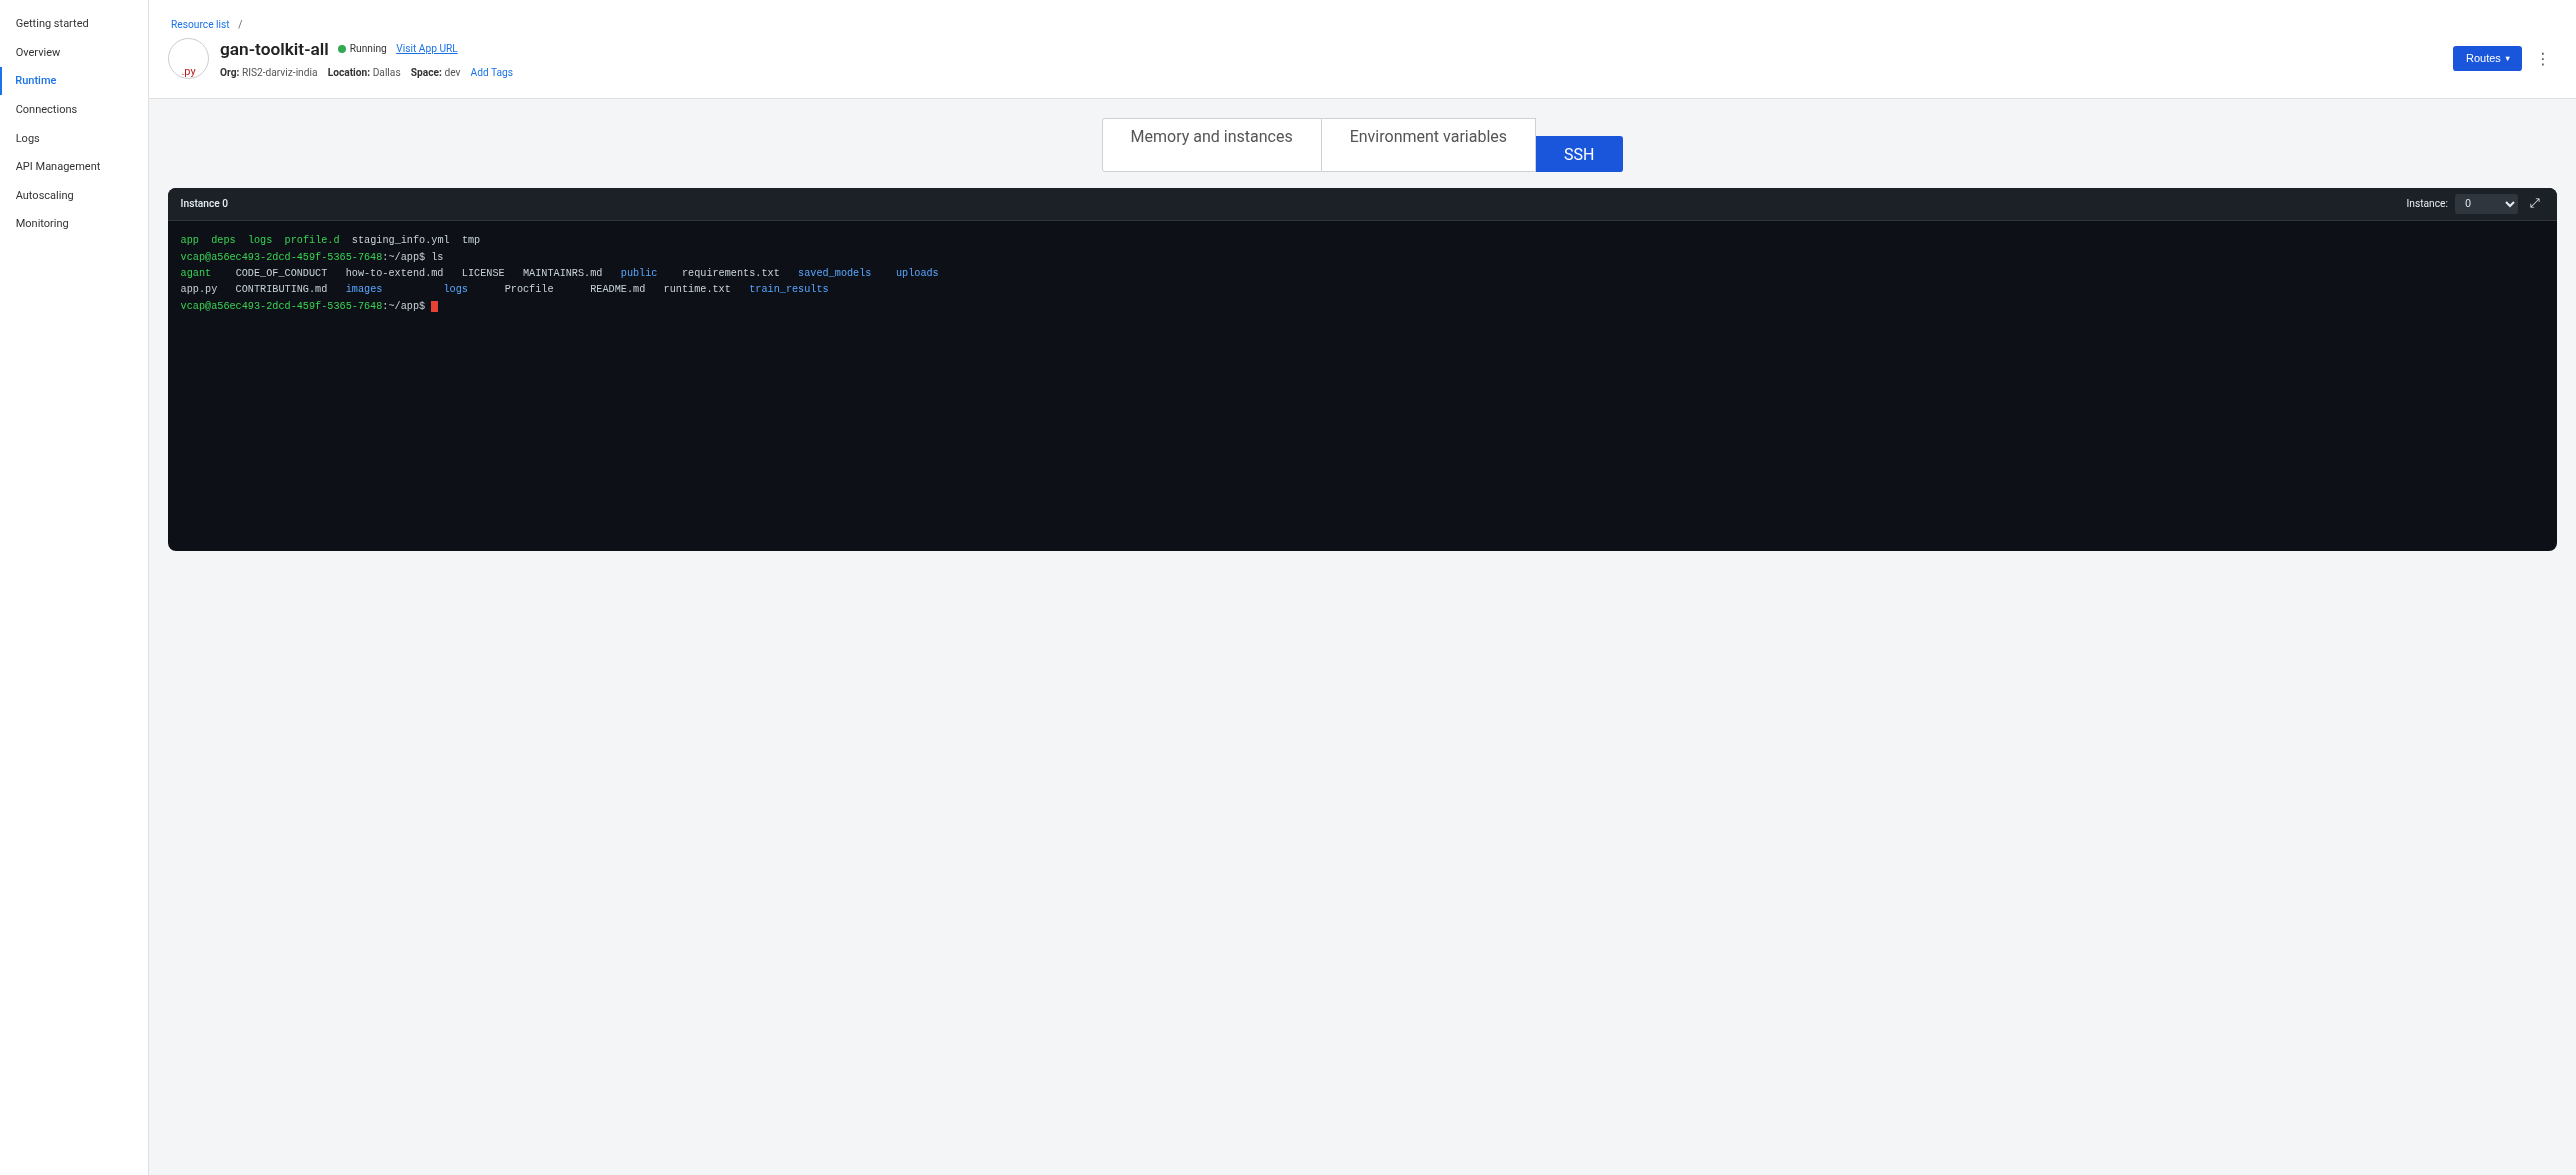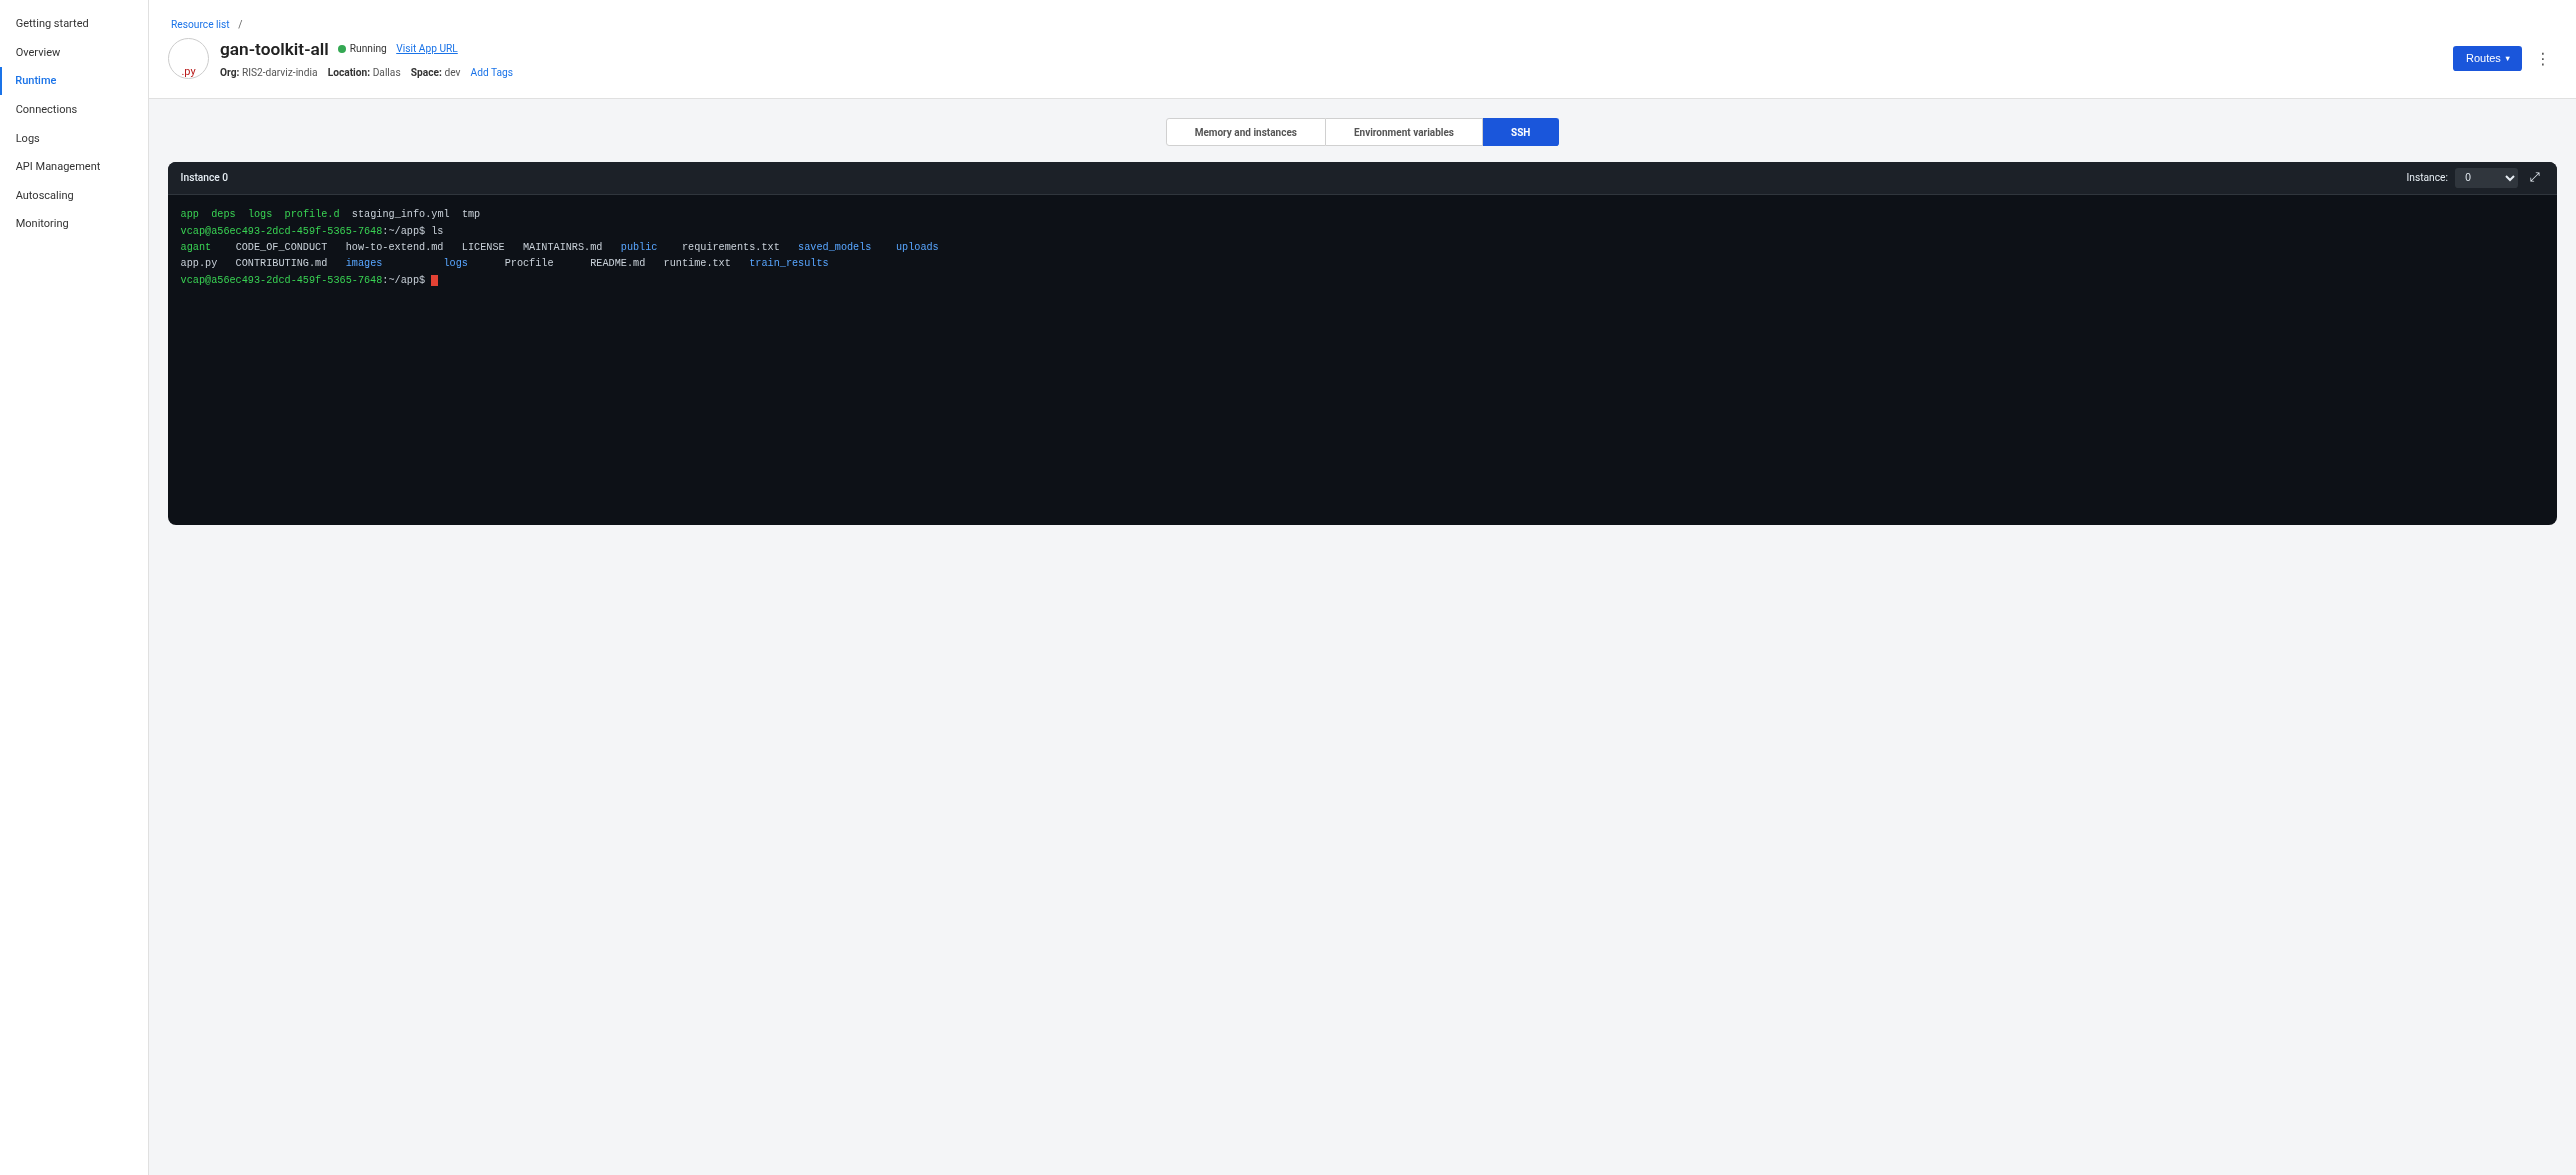--- a/index.html
+++ b/index.html
@@ -145,29 +145,28 @@
       flex: 1;
     }
     .tabs {
       display: flex;
       justify-content: center;
       gap: 0;
       margin-bottom: 15.7px;
     }
     .tab {
       padding: 7.8px 28px;
-      font-size: 10px;
+      font-size: 16px;
       cursor: pointer;
       border: 0.8px solid #d0d0d0;
       background: #fff;
       color: #555;
-      font-weight: bold;
     }
     .tab:first-child { border-radius: 3.1px 0 0 3.1px; }
-    .tab:last-child { border-radius: 0 3.1px 3.1px 0; }
+    .tab:last-child { border-radius: 0 3.1px 3.1px 0; margin-top: 18px; }
     .tab.active {
       background: #1a56db;
       color: #fff;
       border-color: #1a56db;
     }
     .tab:not(:first-child) { border-left: none; }
 
     
     .terminal-container {
       background: #0d1117;

